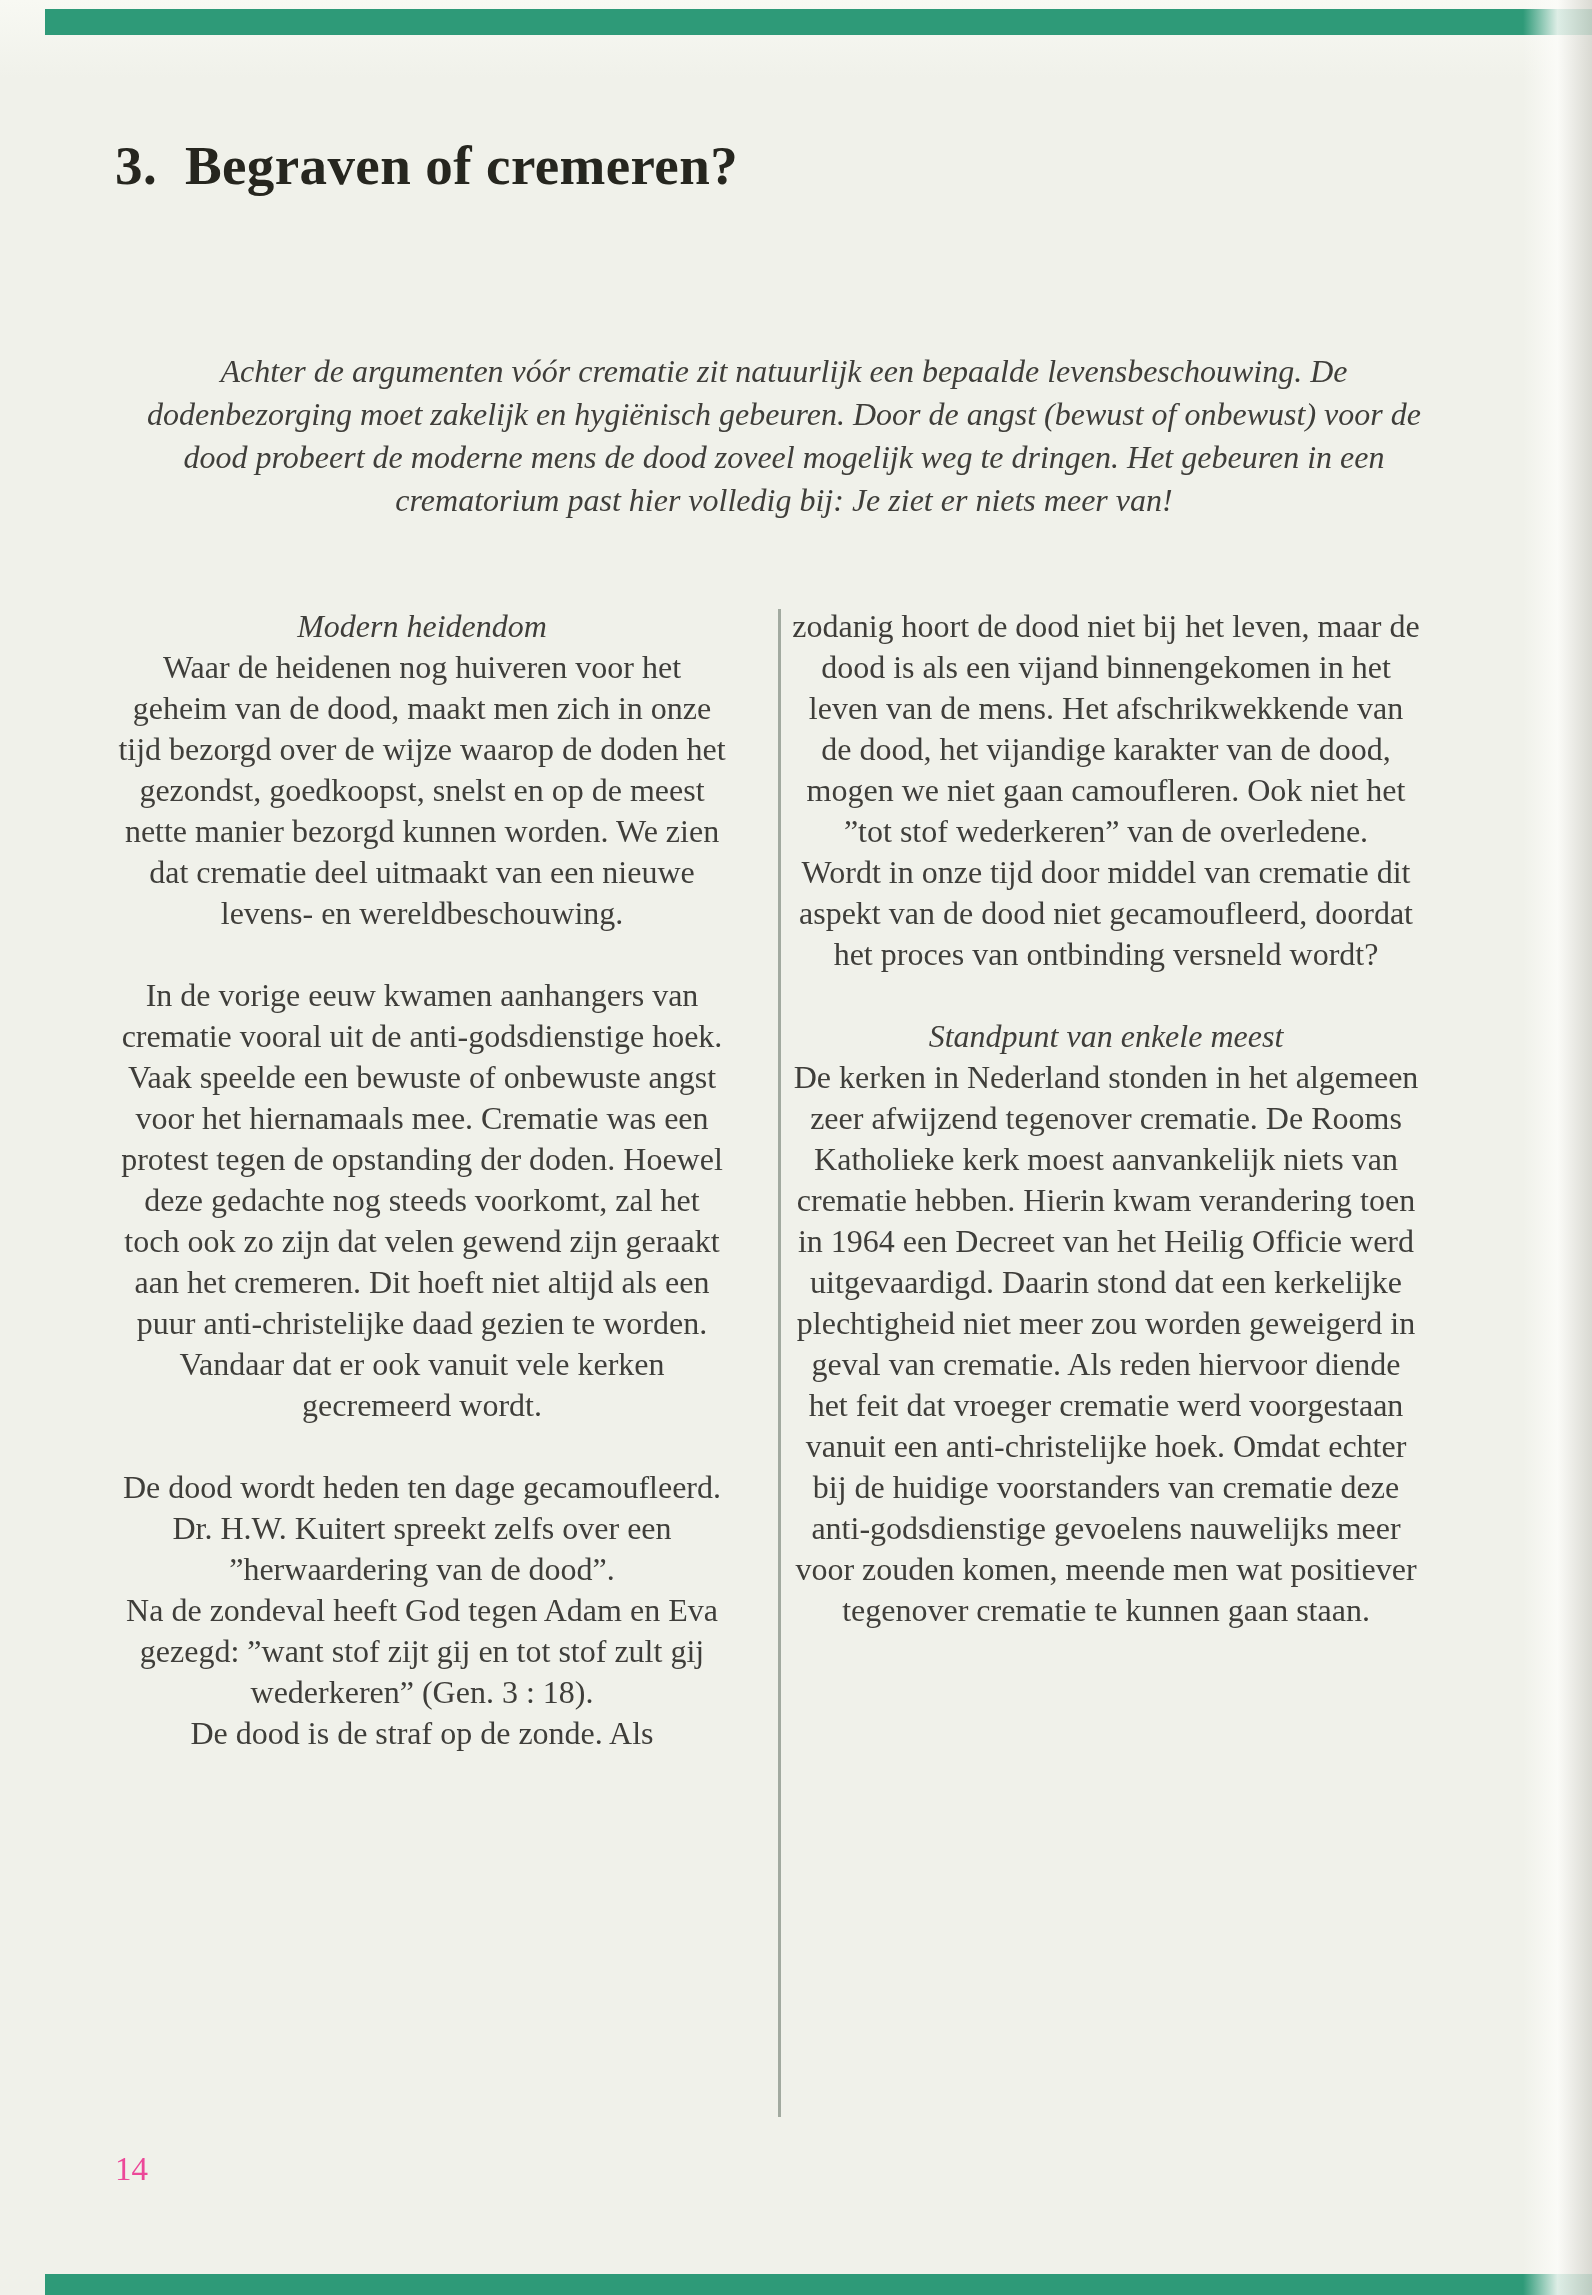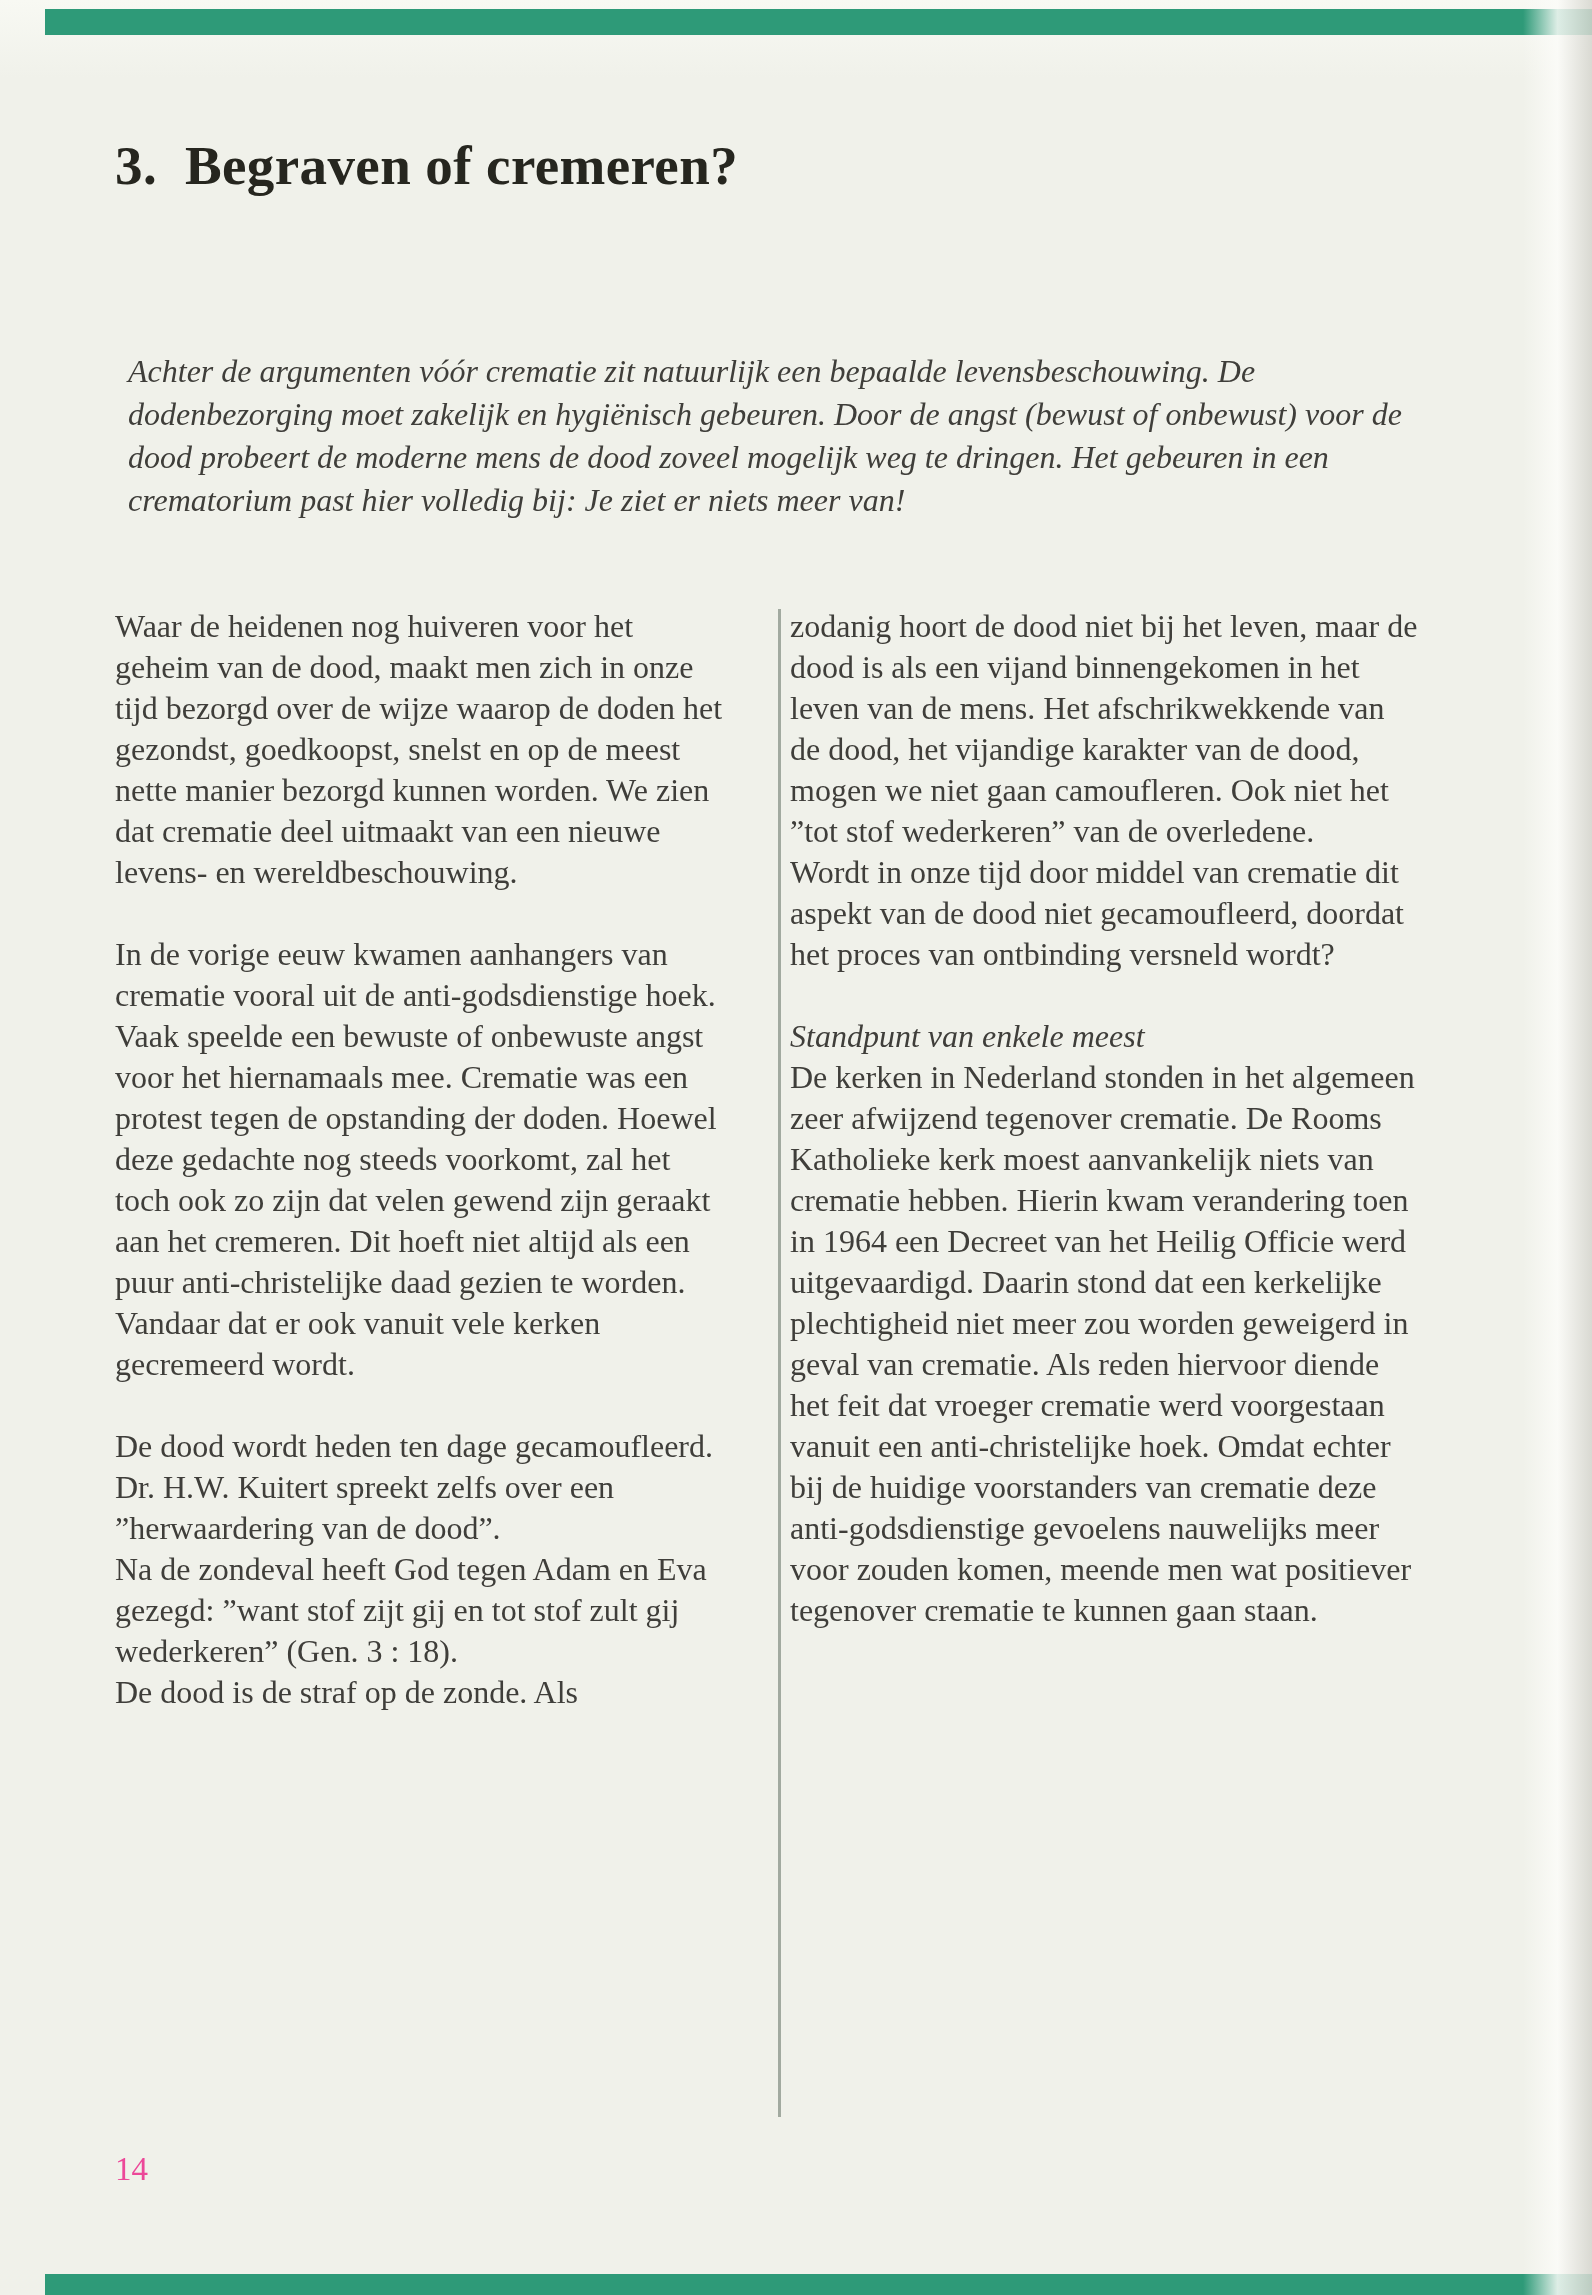--- a/index.html
+++ b/index.html
@@ -1,15 +1,15 @@
 <!DOCTYPE html>
 <html style="--bar-green: #2e9a78; --paper: #f0f1ea; --text: #3f3e3a;font-size:14px"><head>
 <meta charset="utf-8">
 <style>
-  * { margin: 0; padding: 0; box-sizing: border-box; }
+  * { margin: 0; padding: 0; box-sizing: border-box; text-align: center; }
   html, body { width: 1592px; height: 2295px; }
   body {
     position: relative;
     overflow: hidden;
     font-family: "Liberation Serif", "DejaVu Serif", serif;
     background: linear-gradient(180deg, #f8f9f3 0px, var(--paper, #f0f1ea) 78px);
     color: var(--text, #3f3e3a);
   }
   .bar {
     position: absolute;
@@ -90,20 +90,21 @@
 </head>
 <body>
 
 <div class="bar top"></div>
 
 <h1 class="title">3. Begraven of cremeren?</h1>
 
 <p class="intro">Achter de argumenten vóór crematie zit natuurlijk een bepaalde levensbeschouwing. De dodenbezorging moet zakelijk en hygiënisch gebeuren. Door de angst (bewust of onbewust) voor de dood probeert de moderne mens de dood zoveel mogelijk weg te dringen. Het gebeuren in een crematorium past hier volledig bij: Je ziet er niets meer van!</p>
 
 <div class="col left">
+  <h2>Modern heidendom</h2>
   <p>Waar de heidenen nog huiveren voor het geheim van de dood, maakt men zich in onze tijd bezorgd over de wijze waarop de doden het gezondst, goedkoopst, snelst en op de meest nette manier bezorgd kunnen worden. We zien dat crematie deel uitmaakt van een nieuwe levens- en wereldbeschouwing.</p>
   <p>In de vorige eeuw kwamen aanhangers van crematie vooral uit de anti-godsdienstige hoek. Vaak speelde een bewuste of onbewuste angst voor het hiernamaals mee. Crematie was een protest tegen de opstanding der doden. Hoewel deze gedachte nog steeds voorkomt, zal het toch ook zo zijn dat velen gewend zijn geraakt aan het cremeren. Dit hoeft niet altijd als een puur anti-christelijke daad gezien te worden. Vandaar dat er ook vanuit vele kerken gecremeerd wordt.</p>
   <p>De dood wordt heden ten dage gecamoufleerd. Dr. H.W. Kuitert spreekt zelfs over een ”herwaardering van de dood”.
 Na de zondeval heeft God tegen Adam en Eva gezegd: ”want stof zijt gij en tot stof zult gij wederkeren” (Gen. 3 : 18).
 De dood is de straf op de zonde. Als</p>
 </div>
 
 <div class="divider"></div>
 
 <div class="col right">

